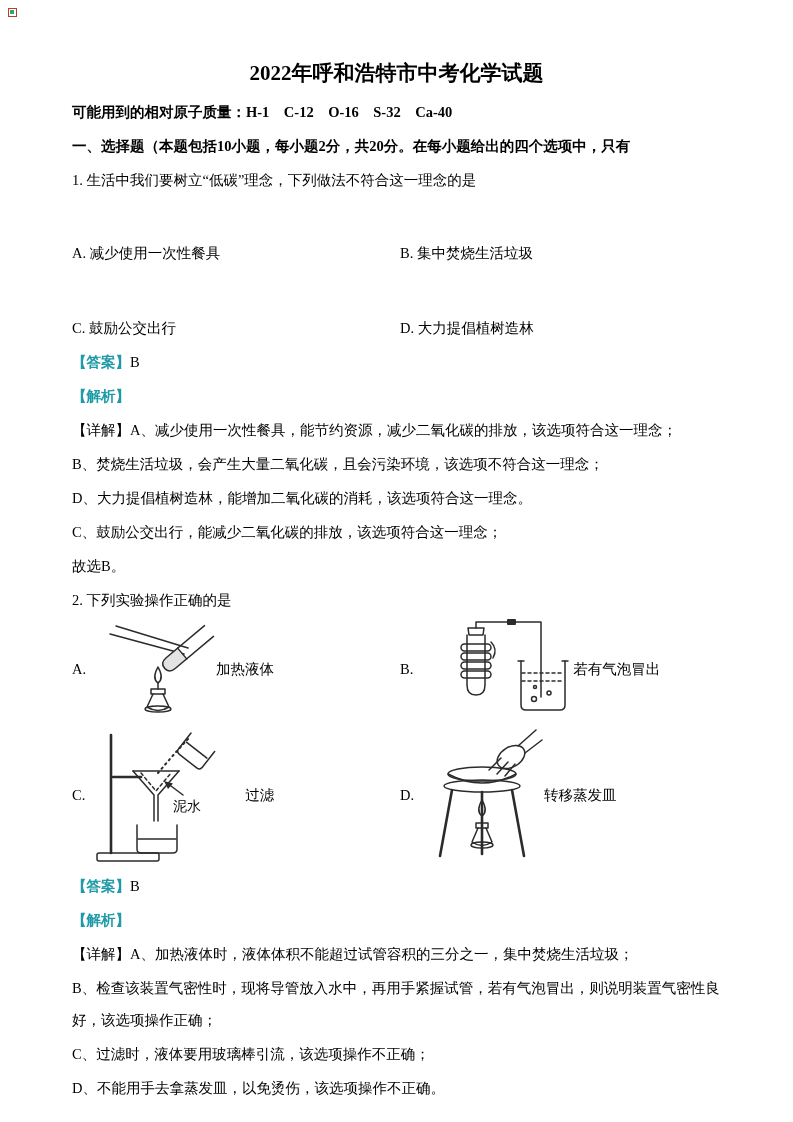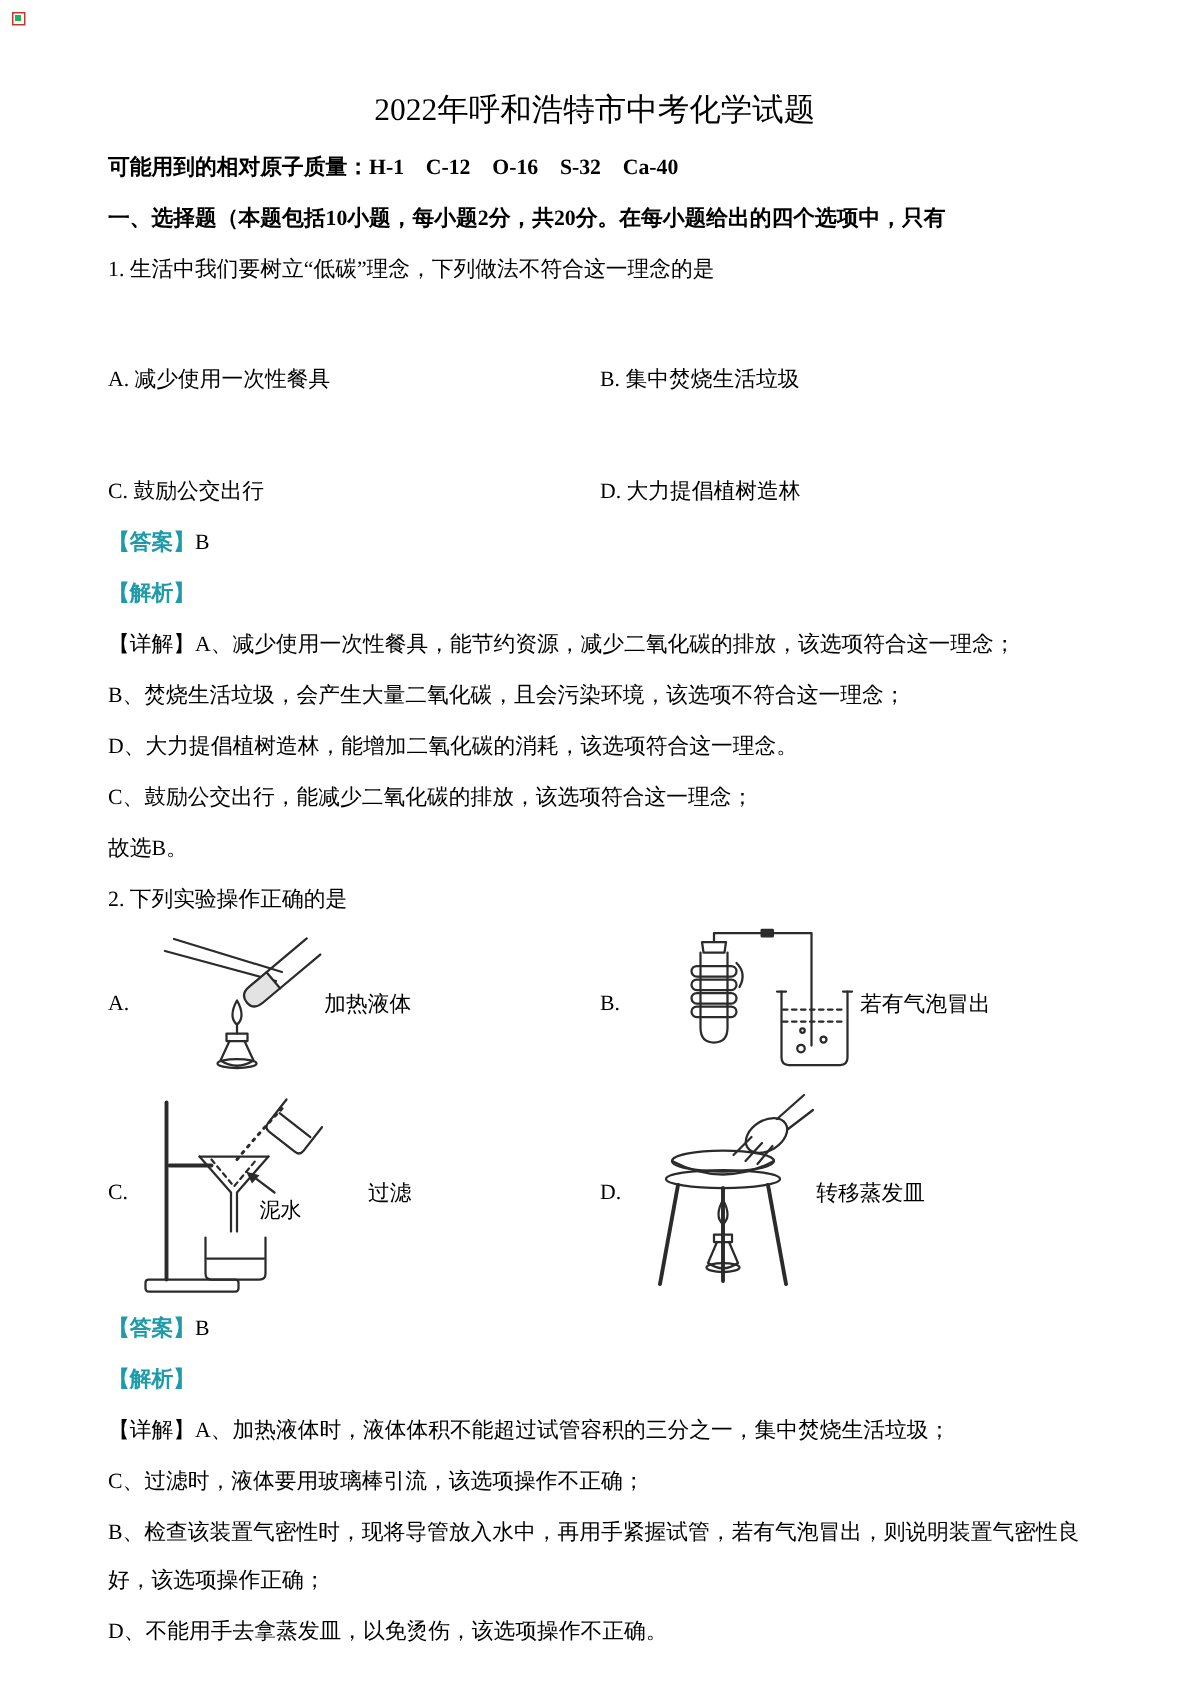--- a/index.html
+++ b/index.html
@@ -20,21 +20,21 @@
     position: absolute; left: 8px; top: 8px;
     width: 9px; height: 9px;
     border: 1px solid #c0392b;
   }
   .corner-mark::after {
     content: ""; display: block;
     width: 4px; height: 4px; margin: 1px;
     background: #27ae60;
   }
   .title {
-    font-size: 21px; font-weight: normal;
+    font-size: 21px; font-weight: bold;
     text-align: center; line-height: 30px;
     margin: 0 0 8px 0;
   }
   p.line {
     font-size: 14.5px; line-height: 32px;
     margin: 0 0 2px 0;
     white-space: pre-wrap;
   }
   .bold { font-weight: bold; }
   .hl { color: var(--hl, #1e9aa8); font-weight: bold; }
@@ -208,17 +208,17 @@
         </g>
       </svg>
       <span class="fig-caption">转移蒸发皿</span>
     </div>
   </div>
 
   <p class="line"><span class="hl">【答案】</span><span>B</span></p>
   <p class="line"><span class="hl">【解析】</span></p>
 
   <p class="line">【详解】A、加热液体时，液体体积不能超过试管容积的三分之一，集中焚烧生活垃圾；</p>
+  <p class="line">B、检查该装置气密性时，现将导管放入水中，再用手紧握试管，若有气泡冒出，则说明装置气密性良好，该选项操作正确；</p>
   <p class="line">C、过滤时，液体要用玻璃棒引流，该选项操作不正确；</p>
-  <p class="line">B、检查该装置气密性时，现将导管放入水中，再用手紧握试管，若有气泡冒出，则说明装置气密性良好，该选项操作正确；</p>
   <p class="line">D、不能用手去拿蒸发皿，以免烫伤，该选项操作不正确。</p>
 
 </div>
 
 </body></html>

